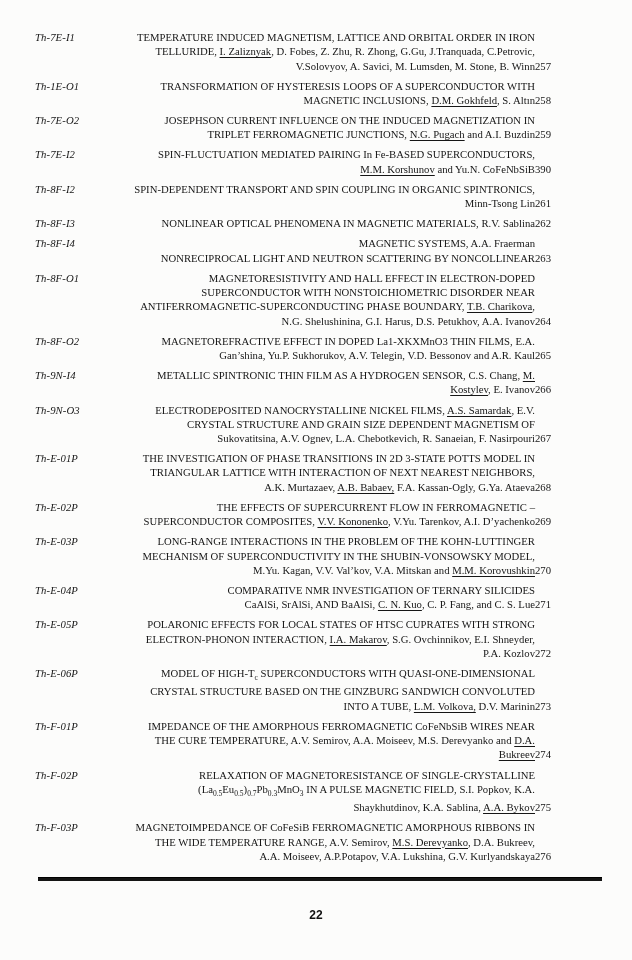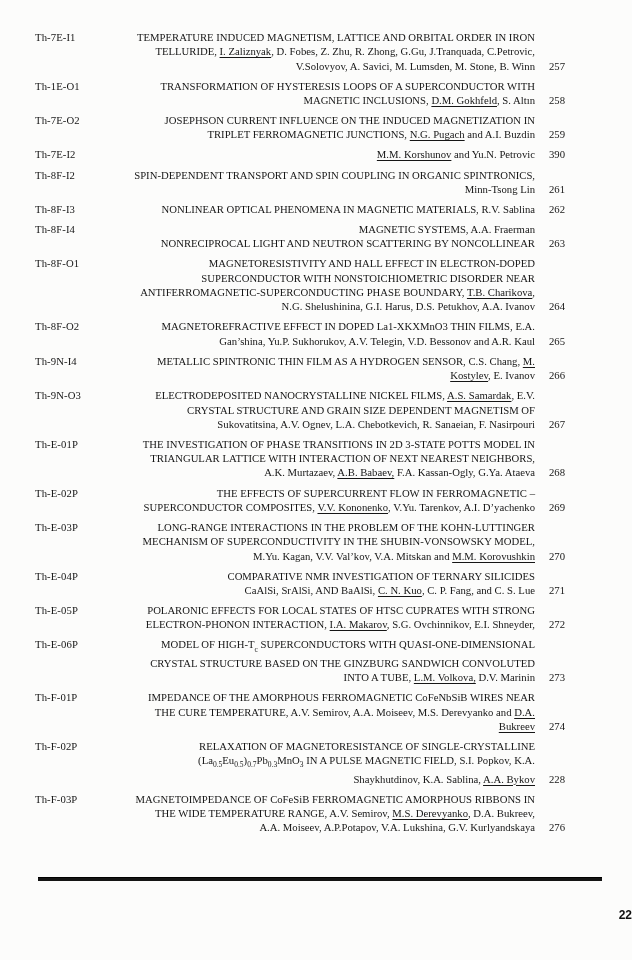--- a/index.html
+++ b/index.html
@@ -15,36 +15,36 @@
   .toc {
     position: absolute; top: 30px; left: 35px; width: 544px;
   }
   .entry {
     display: grid;
     grid-template-columns: 73px 1fr 44px;
     margin-bottom: 5.8px;
     font-size: 10.7px;
     line-height: 14.3px;
   }
-  .code { white-space: nowrap; letter-spacing: 0.1px; }
+  .code { white-space: nowrap; letter-spacing: 0.1px; font-style: italic; }
   .body { min-width: 0; text-align: right; }
   .line { white-space: nowrap; }
   .u { text-decoration: underline; text-underline-offset: 1.5px; text-decoration-thickness: 1px; }
   .sub { font-size: 7.5px; line-height: 0; }
-  .pg { align-self: end; text-align: center; }
+  .pg { align-self: end; text-align: left; }
 
   .footer-rule {
     position: absolute; top: 877px; left: 38px;
     width: 564px; height: 3px;
     background: #141414;
     border-top: 1px solid #000;
   }
   .page-num {
     position: absolute; top: 908px; left: 0; width: 632px;
-    text-align: right;
+    text-align: center;
     font-family: "Liberation Sans", "DejaVu Sans", sans-serif;
     font-weight: bold; font-size: 12px; color: #111;
   }
 </style>
 </head>
 <body>
 
 <div class="sheet">
   <div class="toc">
       <div class="entry">
@@ -68,21 +68,22 @@
         <div class="code">Th-7E-O2</div>
         <div class="body">
           <div class="line"><span class="">JOSEPHSON CURRENT INFLUENCE ON THE INDUCED MAGNETIZATION IN</span></div>
           <div class="line"><span class="">TRIPLET FERROMAGNETIC JUNCTIONS, </span><span class="u ">N.G. Pugach</span><span class=""> and A.I. Buzdin</span></div>
         </div>
         <div class="pg">259</div>
       </div>
       <div class="entry">
         <div class="code">Th-7E-I2</div>
         <div class="body">
-          <div class="line"><span class="u ">M.M. Korshunov</span><span class=""> and Yu.N. Petrovic</span></div>
+          <div class="line"><span class="">SPIN-FLUCTUATION MEDIATED PAIRING In Fe-BASED SUPERCONDUCTORS,</span></div>
+          <div class="line"><span class="u ">M.M. Korshunov</span><span class=""> and Yu.N. CoFeNbSiB</span></div>
         </div>
         <div class="pg">390</div>
       </div>
       <div class="entry">
         <div class="code">Th-8F-I2</div>
         <div class="body">
           <div class="line"><span class="">SPIN-DEPENDENT TRANSPORT AND SPIN COUPLING IN ORGANIC SPINTRONICS,</span></div>
           <div class="line"><span class="">Minn-Tsong Lin</span></div>
         </div>
         <div class="pg">261</div>
@@ -169,20 +170,21 @@
           <div class="line"><span class="">COMPARATIVE NMR INVESTIGATION OF TERNARY SILICIDES</span></div>
           <div class="line"><span class="">CaAlSi, SrAlSi, AND BaAlSi, </span><span class="u ">C. N. Kuo</span><span class="">, C. P. Fang, and C. S. Lue</span></div>
         </div>
         <div class="pg">271</div>
       </div>
       <div class="entry">
         <div class="code">Th-E-05P</div>
         <div class="body">
           <div class="line"><span class="">POLARONIC EFFECTS FOR LOCAL STATES OF HTSC CUPRATES WITH STRONG</span></div>
           <div class="line"><span class="">ELECTRON-PHONON INTERACTION, </span><span class="u ">I.A. Makarov</span><span class="">, S.G. Ovchinnikov, E.I. Shneyder,</span></div>
+          <div class="line"><span class="">P.A. Kozlov</span></div>
         </div>
         <div class="pg">272</div>
       </div>
       <div class="entry">
         <div class="code">Th-E-06P</div>
         <div class="body">
           <div class="line"><span class="">MODEL OF HIGH-T</span><sub><span class="sub">c</span></sub><span class=""> SUPERCONDUCTORS WITH QUASI-ONE-DIMENSIONAL</span></div>
           <div class="line"><span class="">CRYSTAL STRUCTURE BASED ON THE GINZBURG SANDWICH CONVOLUTED</span></div>
           <div class="line"><span class="">INTO A TUBE, </span><span class="u ">L.M. Volkova,</span><span class=""> D.V. Marinin</span></div>
         </div>
@@ -197,21 +199,21 @@
         </div>
         <div class="pg">274</div>
       </div>
       <div class="entry">
         <div class="code">Th-F-02P</div>
         <div class="body">
           <div class="line"><span class="">RELAXATION OF MAGNETORESISTANCE OF SINGLE-CRYSTALLINE</span></div>
           <div class="line"><span class="">(La</span><sub><span class="sub">0.5</span></sub><span class="">Eu</span><sub><span class="sub">0.5</span></sub><span class="">)</span><sub><span class="sub">0.7</span></sub><span class="">Pb</span><sub><span class="sub">0.3</span></sub><span class="">MnO</span><sub><span class="sub">3</span></sub><span class=""> IN A PULSE MAGNETIC FIELD, S.I. Popkov, K.A.</span></div>
           <div class="line"><span class="">Shaykhutdinov, K.A. Sablina, </span><span class="u ">A.A. Bykov</span></div>
         </div>
-        <div class="pg">228</div>
+        <div class="pg">275</div>
       </div>
       <div class="entry">
         <div class="code">Th-F-03P</div>
         <div class="body">
           <div class="line"><span class="">MAGNETOIMPEDANCE OF CoFeSiB FERROMAGNETIC AMORPHOUS RIBBONS IN</span></div>
           <div class="line"><span class="">THE WIDE TEMPERATURE RANGE, A.V. Semirov, </span><span class="u ">M.S. Derevyanko</span><span class="">, D.A. Bukreev,</span></div>
           <div class="line"><span class="">A.A. Moiseev, A.P.Potapov, V.A. Lukshina, G.V. Kurlyandskaya</span></div>
         </div>
         <div class="pg">276</div>
       </div>

